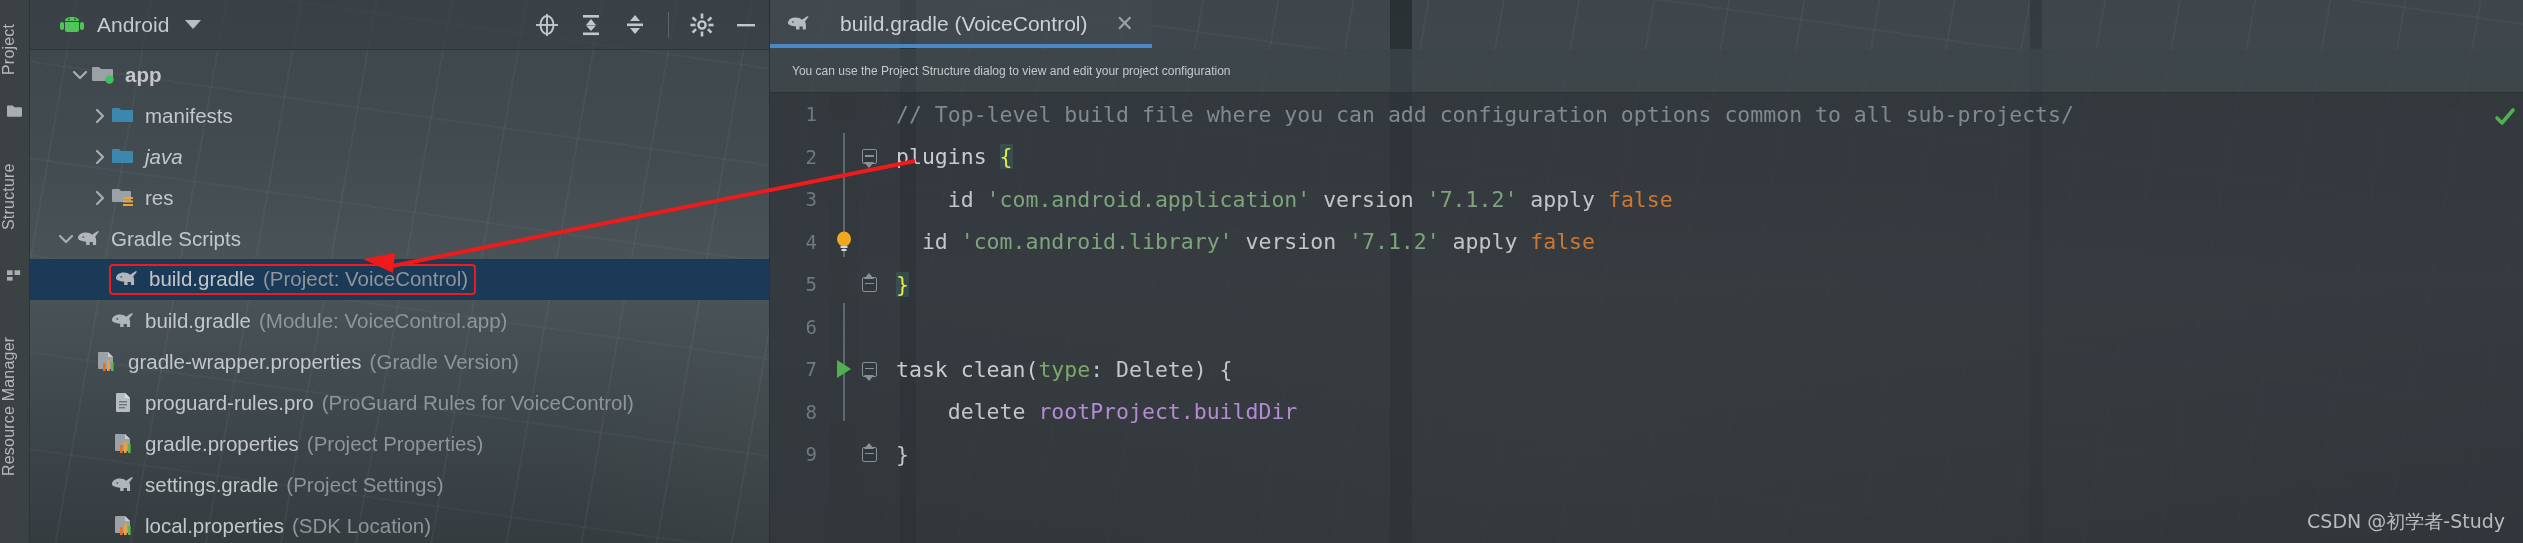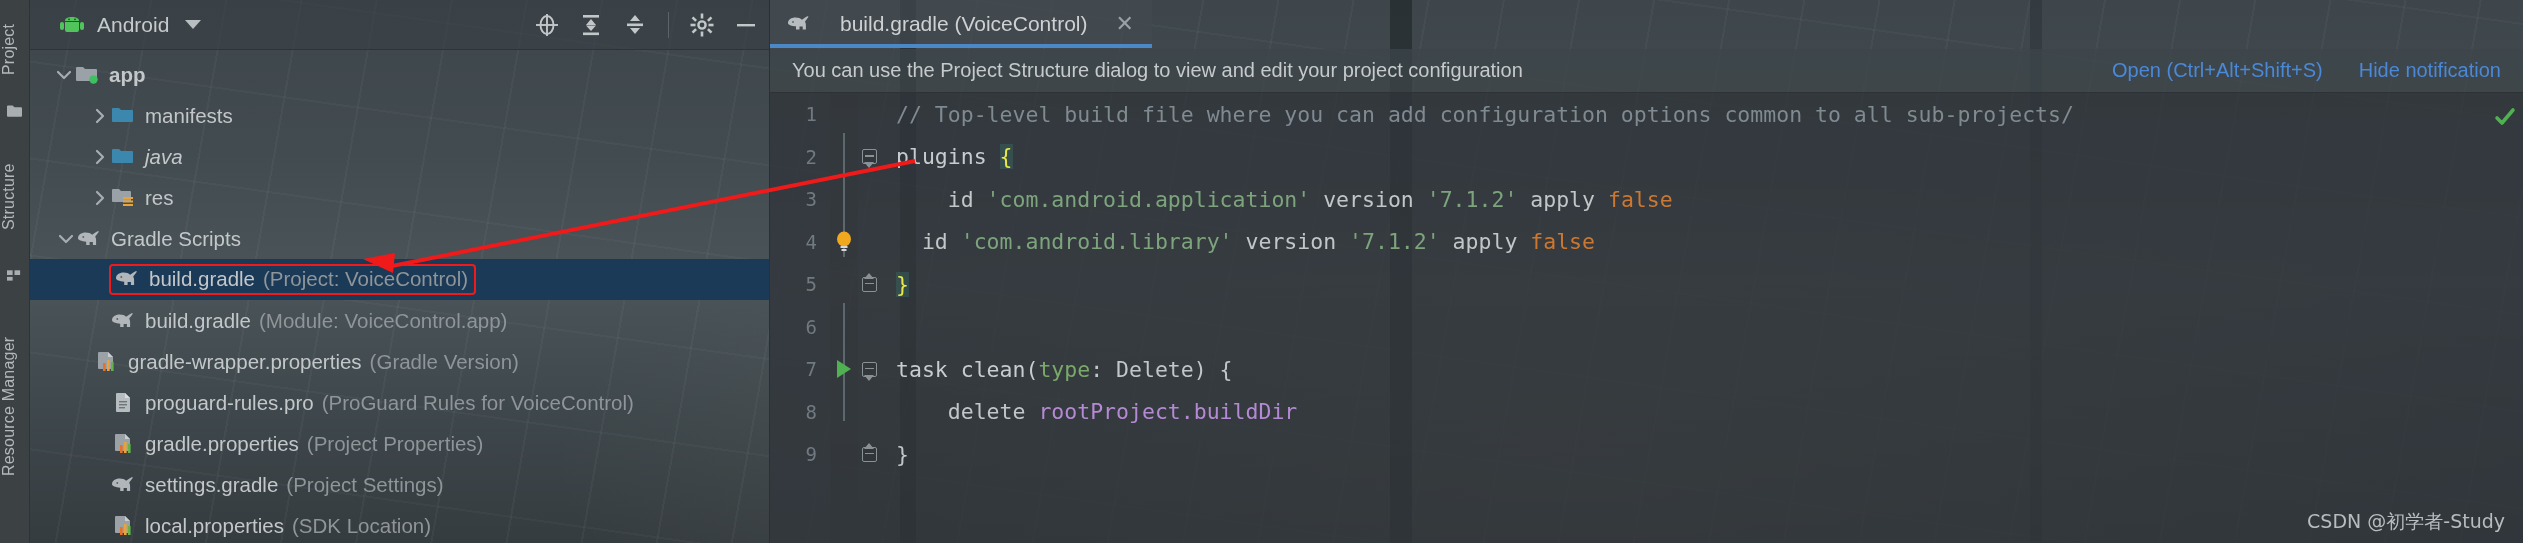--- a/index.html
+++ b/index.html
@@ -88,21 +88,21 @@
   }
   .tab-title{color:#cdd1d4;font-size:21px;}
   .tab-underline{position:absolute;left:0;bottom:0;height:4px;background:#4a88c7;width:100%;}
   .tab-close{color:#9aa0a4;font-size:22px;line-height:1;}
 
   .notif{
     position:relative;height:43px;background:rgba(61,69,74,.72);
     border-bottom:1px solid #2c3235;
     display:flex;align-items:center;
   }
-  .notif-text{color:#c6cacd;font-size:20px;margin-left:22px;}
+  .notif-text{color:#c6cacd;font-size:12px;margin-left:22px;}
   .notif-actions{position:absolute;right:22px;display:flex;gap:36px;}
   .notif-actions a{color:#4a88d8;font-size:20px;text-decoration:none;}
 
   
   .code-area{position:relative;height:451px;background:rgba(47,53,57,.80);}
   .gutter{
     position:absolute;left:0;top:0;width:60px;height:100%;
     background:rgba(53,59,63,.55);
   }
   .fold-strip{position:absolute;left:60px;top:0;width:28px;height:100%;background:rgba(50,56,60,.45);}
@@ -218,21 +218,21 @@
           <rect x="19.4" y="4.6" width="2.6" height="5" transform="rotate(45 20.7 7.1)"></rect>
         </g>
       </svg>
       <svg width="26" height="26" viewBox="0 0 26 26">
         <rect x="4" y="12" width="18" height="2.4" fill="#c2c7ca"></rect>
       </svg>
     </div>
   </div>
 
   <div class="tree">
-      <div class="row" style="padding-left: 24px;">
+      <div class="row" style="padding-left: 40px;">
         <svg width="22" height="22" viewBox="0 0 22 22" style="flex: 0 0 22px;">
           <path d="M5 8 L11 14 L17 8" fill="none" stroke="#a7adb1" stroke-width="2.2" stroke-linecap="round" stroke-linejoin="round"></path>
         </svg>
         <span class="labelwrap" style="display: inline-flex; align-items: center;">
           <span class="ico">
             <svg width="25" height="22" viewBox="0 0 25 22">
               <path fill="#9aa2a7" d="M1 4a1 1 0 011-1h6l2 2h11a1 1 0 011 1v10a1 1 0 01-1 1H2a1 1 0 01-1-1z"></path>
               <circle cx="18.5" cy="15.5" r="4.2" fill="#3ec25f"></circle>
             </svg>
           </span>
@@ -414,24 +414,20 @@
         <circle cx="7" cy="7" r=".9" fill="#5b6367"></circle>
       </svg>
       <span class="tab-title">build.gradle (VoiceControl)</span>
       <span class="tab-close">✕</span>
       <div class="tab-underline"></div>
     </div>
   </div>
 
   <div class="notif">
     <span class="notif-text">You can use the Project Structure dialog to view and edit your project configuration</span>
-    <span class="notif-actions">
-      <a href="#">Open (Ctrl+Alt+Shift+S)</a>
-      <a href="#">Hide notification</a>
-    </span>
   </div>
 
   <div class="code-area">
     <div class="gutter"></div>
     <div class="fold-strip"></div>
     <div class="foldline" style="top:40px;height:124px"></div>
     <div class="foldline" style="top:210px;height:118px"></div>
     <div id="code-lines">
         <div class="codeline"><span class="ln">1</span><span class="gut-ico"></span><span style="width: 22px; flex: 0 0 22px; display: flex; align-items: center; justify-content: center;"></span><span class="codetext"><span class="c-com">// Top-level build file where you can add configuration options common to all sub-projects/</span></span></div>
         <div class="codeline"><span class="ln">2</span><span class="gut-ico"></span><span style="width: 22px; flex: 0 0 22px; display: flex; align-items: center; justify-content: center;"><span class="foldbox down"></span></span><span class="codetext"><span class="c-kw">plugins </span><span class="c-brace">{</span></span></div>

